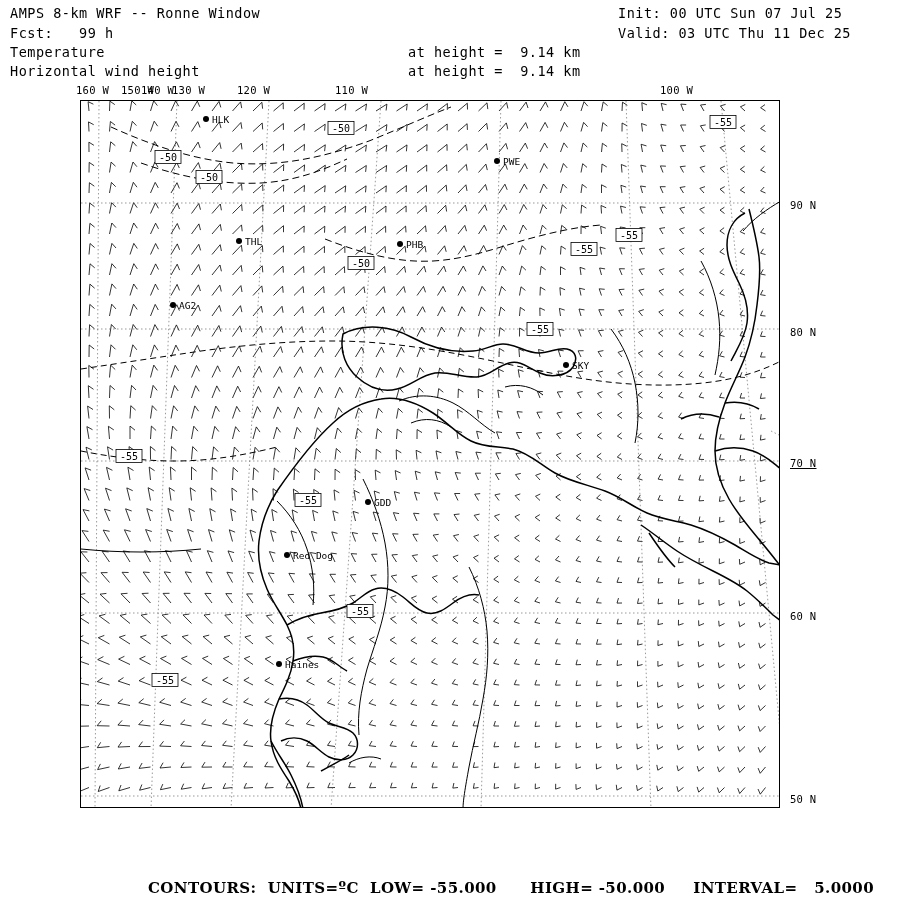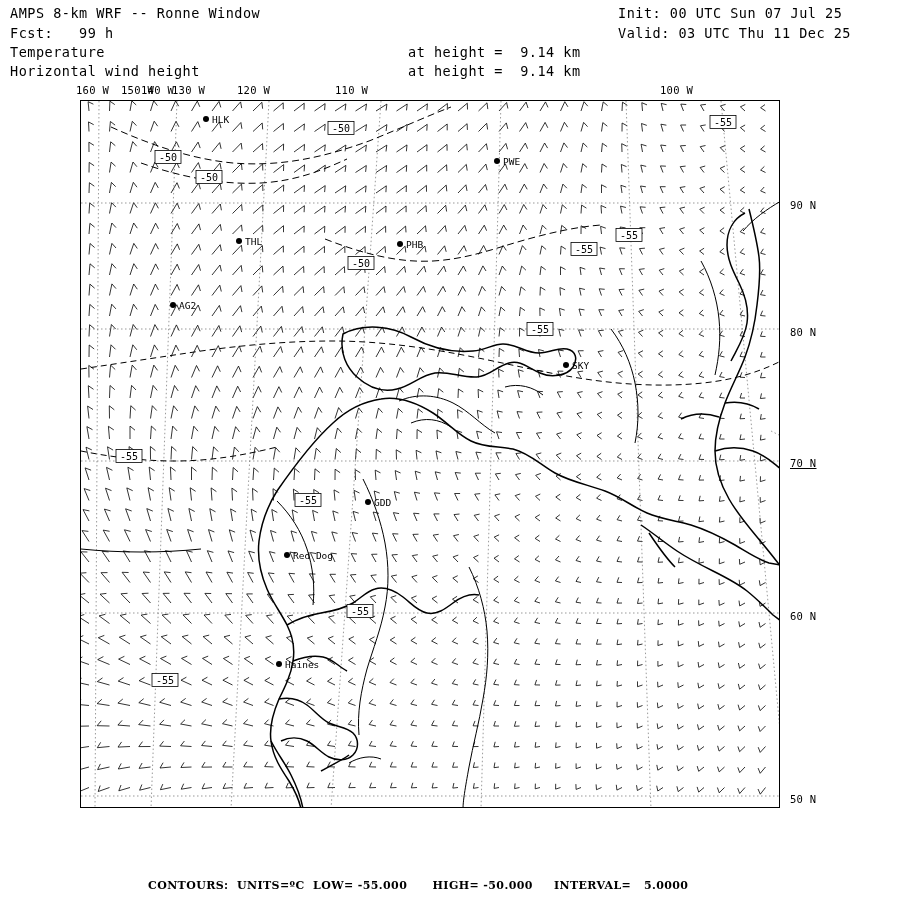--- a/index.html
+++ b/index.html
@@ -59,21 +59,21 @@
     letter-spacing: 0.3px;
   }
   .lon-lab { }
   .lat-lab { }
 
   
   #footer {
     position: absolute;
     left: 148px;
     top: 879px;
-    font-size: 11px;
+    font-size: 15px;
     white-space: pre;
     letter-spacing: 0.4px;
     font-family: "DejaVu Serif", serif;
     font-weight: bold;
   }
   
   text { font-family: "DejaVu Sans Mono", monospace; }
 </style>
 </head>
 <body>

